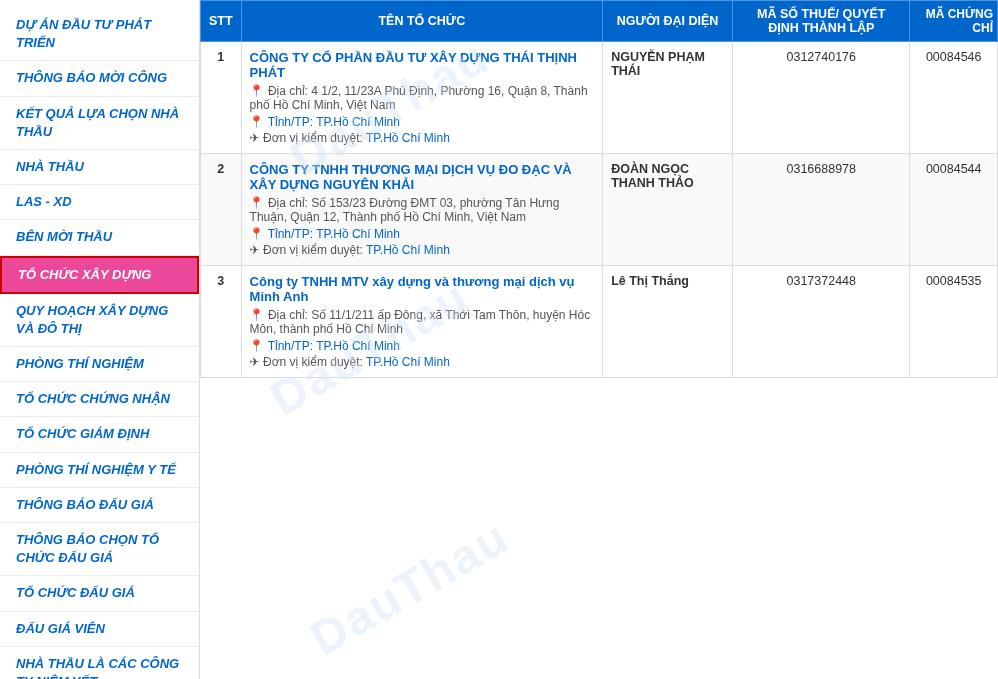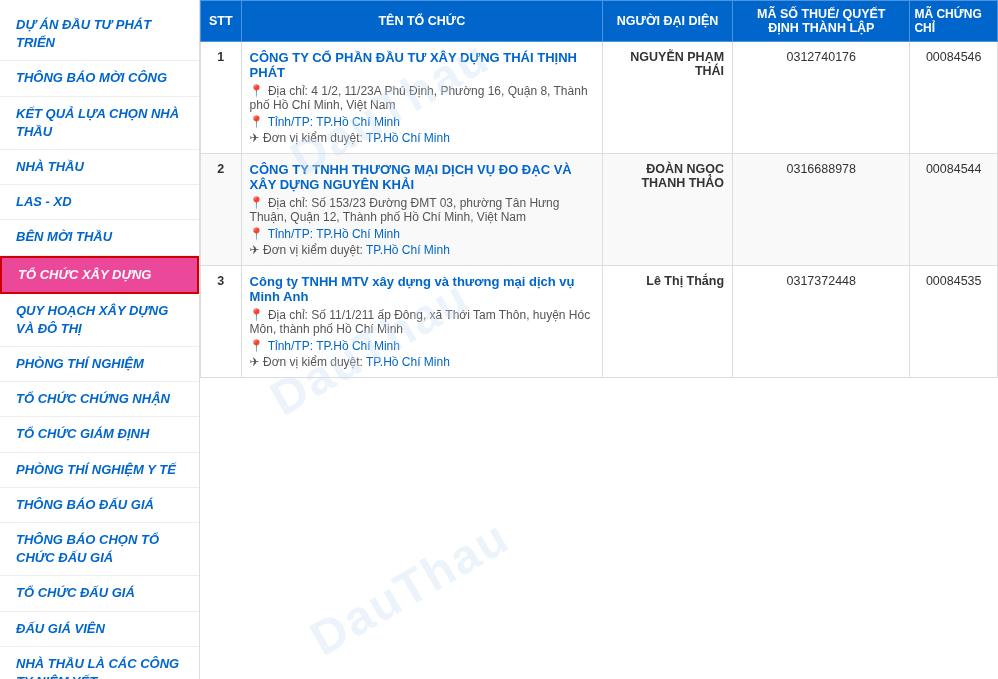--- a/index.html
+++ b/index.html
@@ -82,21 +82,21 @@
     .approve-line {
       font-size: 12px;
       color: #555;
       margin-top: 2px;
     }
     .approve-link {
       color: #0066cc;
     }
     .tax-col { text-align: center; }
     .cert-col { text-align: center; }
-    .rep-col { text-align: right; font-weight: 600; }
+    .rep-col { text-align: left; font-weight: 600; }
 
     
     .watermark {
       position: absolute;
       top: 0; left: 0; right: 0; bottom: 0;
       pointer-events: none;
       overflow: hidden;
     }
     .watermark-text {
       position: absolute;
@@ -110,21 +110,21 @@
     .watermark-text.wm1 { top: 80px; left: 80px; }
     .watermark-text.wm2 { top: 320px; left: 60px; }
     .watermark-text.wm3 { top: 560px; left: 100px; }
 
     
     .cert-header-badge {
       background: #0066cc;
       color: #fff;
       font-weight: 700;
       font-size: 12px;
-      text-align: left;
+      text-align: right;
       padding: 6px 4px;
     }
   </style>
 </head>
 <body>
 
 <div class="sidebar">
 
 <div class="sidebar-item">DỰ ÁN ĐẦU TƯ PHÁT TRIỂN</div>
     <div class="sidebar-item">THÔNG BÁO MỜI CÔNG</div>

